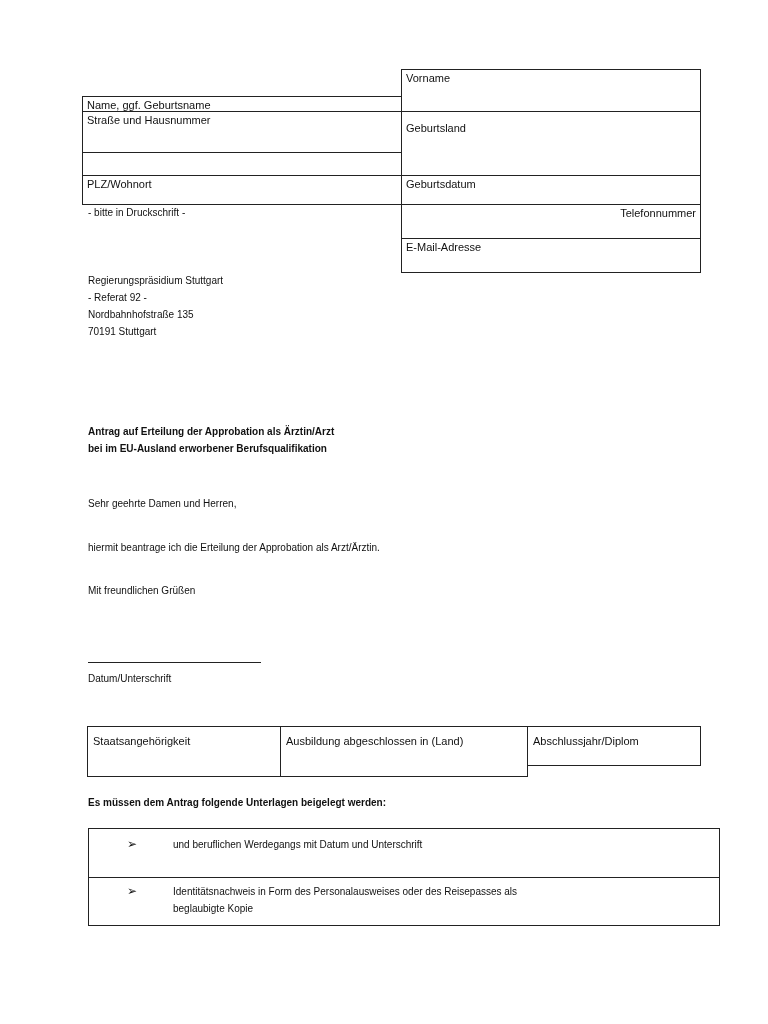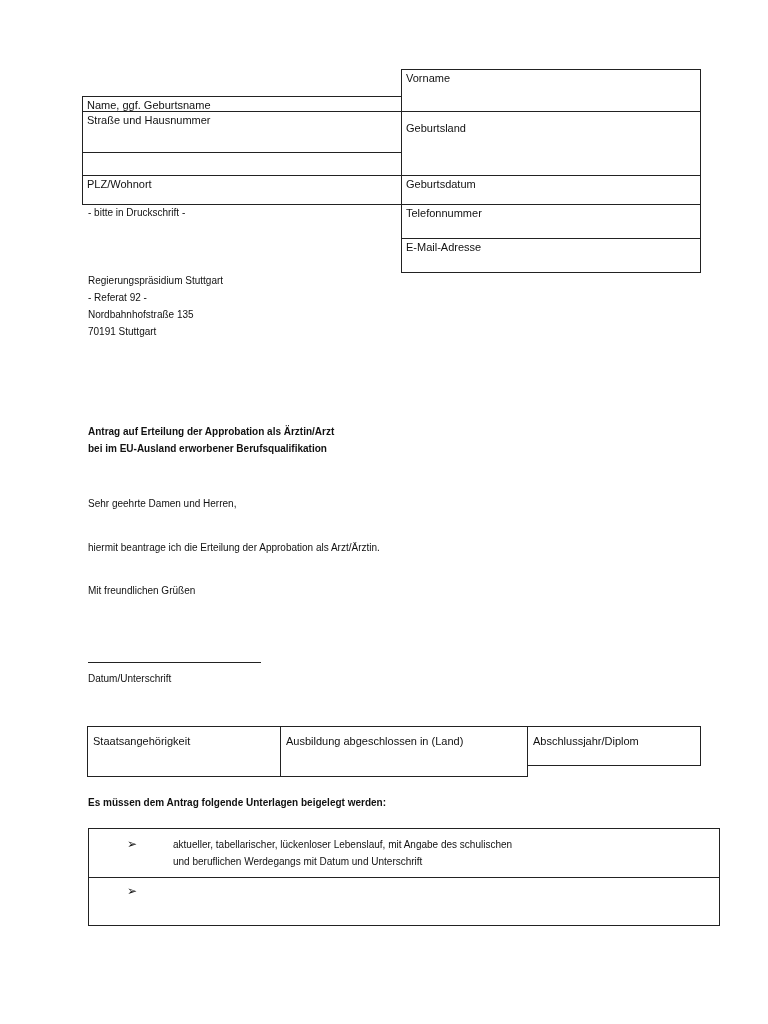--- a/index.html
+++ b/index.html
@@ -27,21 +27,21 @@
 
 <div class="cell" style="left:401px; top:69px; width:300px; height:43px;">
   <span>Vorname</span>
 </div>
 <div class="cell" style="left:401px; top:111px; width:300px; height:65px; line-height:21px;">
   <div style="margin-top:7px; line-height:14px;">Geburtsland</div>
 </div>
 <div class="cell" style="left:401px; top:175px; width:300px; height:30px;">
   <span>Geburtsdatum</span>
 </div>
-<div class="cell" style="left:401px; top:204px; width:300px; height:35px;">
+<div class="cell" style="left:401px; top:204px; width:300px; height:35px;text-align:right;">
   <span>Telefonnummer</span>
 </div>
 <div class="cell" style="left:401px; top:238px; width:300px; height:35px;">
   <span>E-Mail-Adresse</span>
 </div>
 
 <div class="abs body-text" style="left:88px; top:272px;">
   <div>Regierungspräsidium Stuttgart</div>
   <div>- Referat 92 -</div>
   <div>Nordbahnhofstraße 135</div>
@@ -67,19 +67,22 @@
 </div>
 <div class="cell" style="left:527px; top:726px; width:174px; height:40px; padding:8px 5px;">
   <span>Abschlussjahr/Diplom</span>
 </div>
 
 <div class="abs body-text bold" style="left:88px; top:794px;">Es müssen dem Antrag folgende Unterlagen beigelegt werden:</div>
 
 <div class="abs" style="left:88px; top:828px; width:632px; height:50px; box-sizing:border-box; border:1px solid #222;">
   <span class="arrow" style="left:38px; top:8px;">➢</span>
   <div class="abs body-text" style="left:84px; top:7px;">
-    <div>aktueller, tabellarischer, lückenloser Lebenslauf, mit Angabe des schulischen</div>
     <div>und beruflichen Werdegangs mit Datum und Unterschrift</div>
   </div>
 </div>
 <div class="abs" style="left:88px; top:877px; width:632px; height:49px; box-sizing:border-box; border:1px solid #222; border-top:none;">
   <span class="arrow" style="left:38px; top:7px;">➢</span>
+  <div class="abs body-text" style="left:84px; top:6px;">
+    <div>Identitätsnachweis in Form des Personalausweises oder des Reisepasses als</div>
+    <div>beglaubigte Kopie</div>
+  </div>
 </div>
 
 </body></html>

